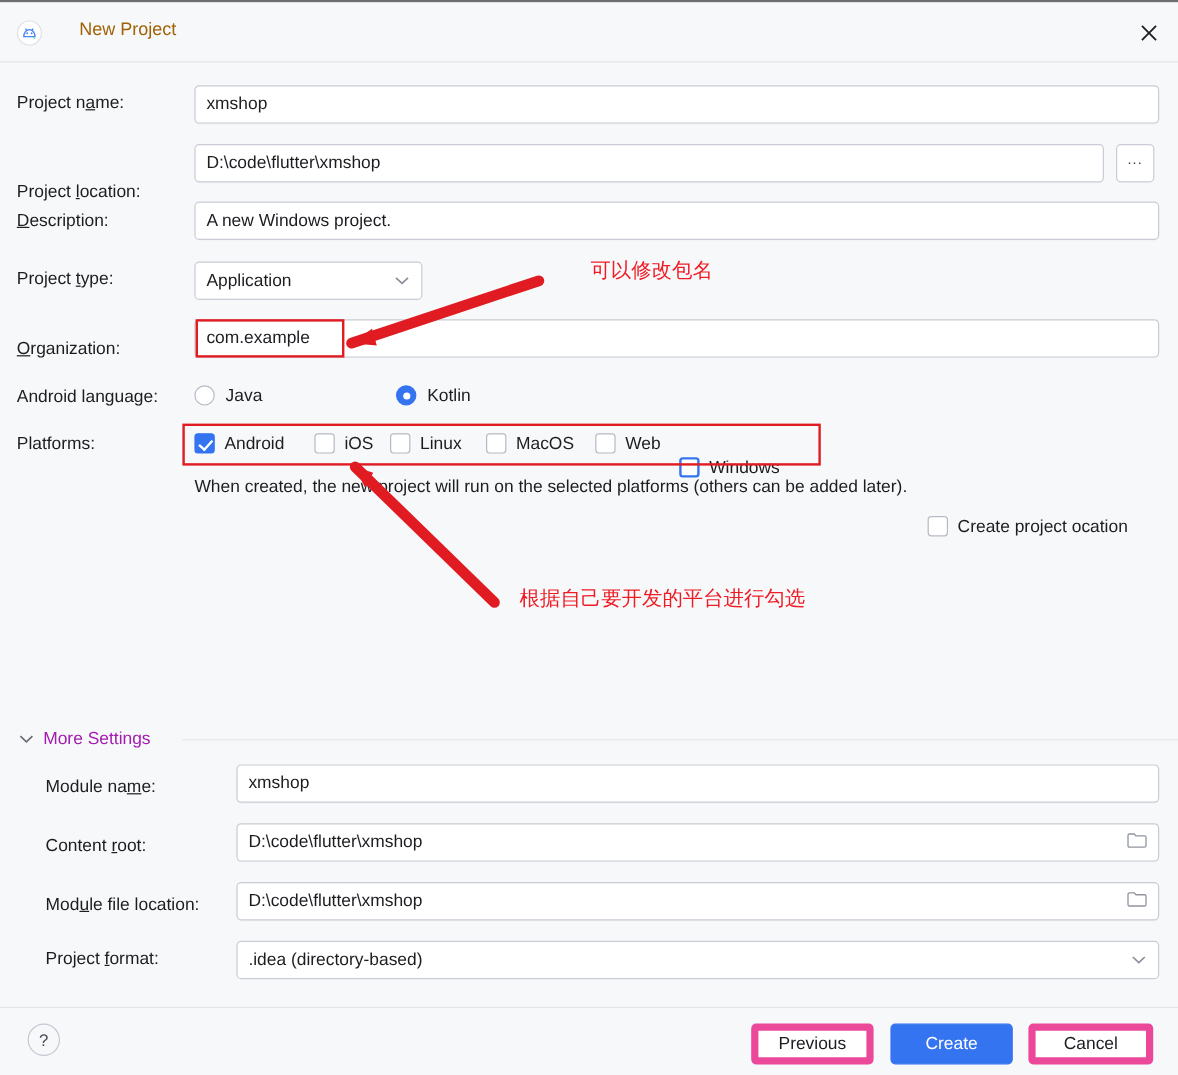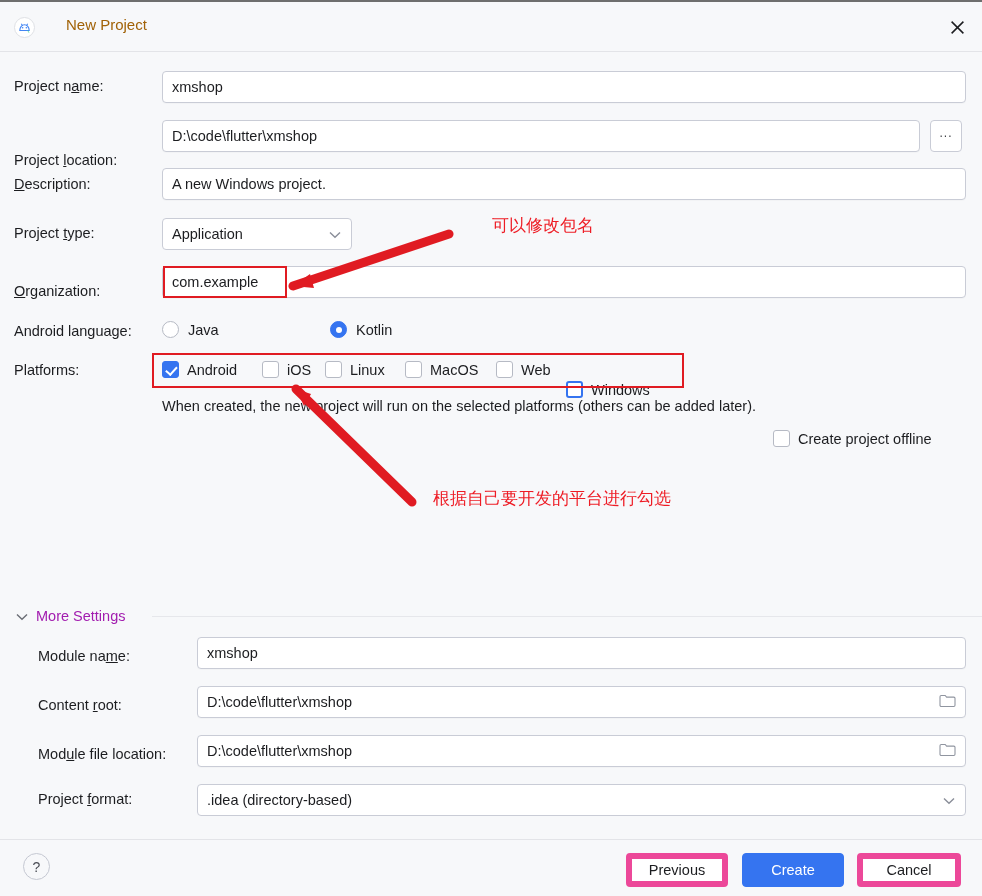--- a/index.html
+++ b/index.html
@@ -320,21 +320,21 @@
     </label>
     <label class="cbox-item" style="left:566px; top:359px;margin-top:20px;">
       <span class="cbox focused"></span>
       <span>Windows</span>
     </label>
   </div>
   <div class="hint" style="left:162px; top:396px;">When created, the new project will run on the selected platforms (others can be added later).</div>
 
   <label class="cbox-item" style="left:773px; top:428px;">
     <span class="cbox"></span>
-    <span>Create project offline</span>
+    <span>Create project ocation</span>
   </label>
 
   <div class="sect-header" style="left:16px; top:605px;">
     <span>
       <svg width="12" height="8" viewBox="0 0 12 8">
           <polyline points="1,1.5 6,6.2 11,1.5" fill="none" stroke="#6a6d75" stroke-width="1.4"></polyline>
         </svg>
     </span>
     <span class="sect-title">More Settings</span>
   </div>

